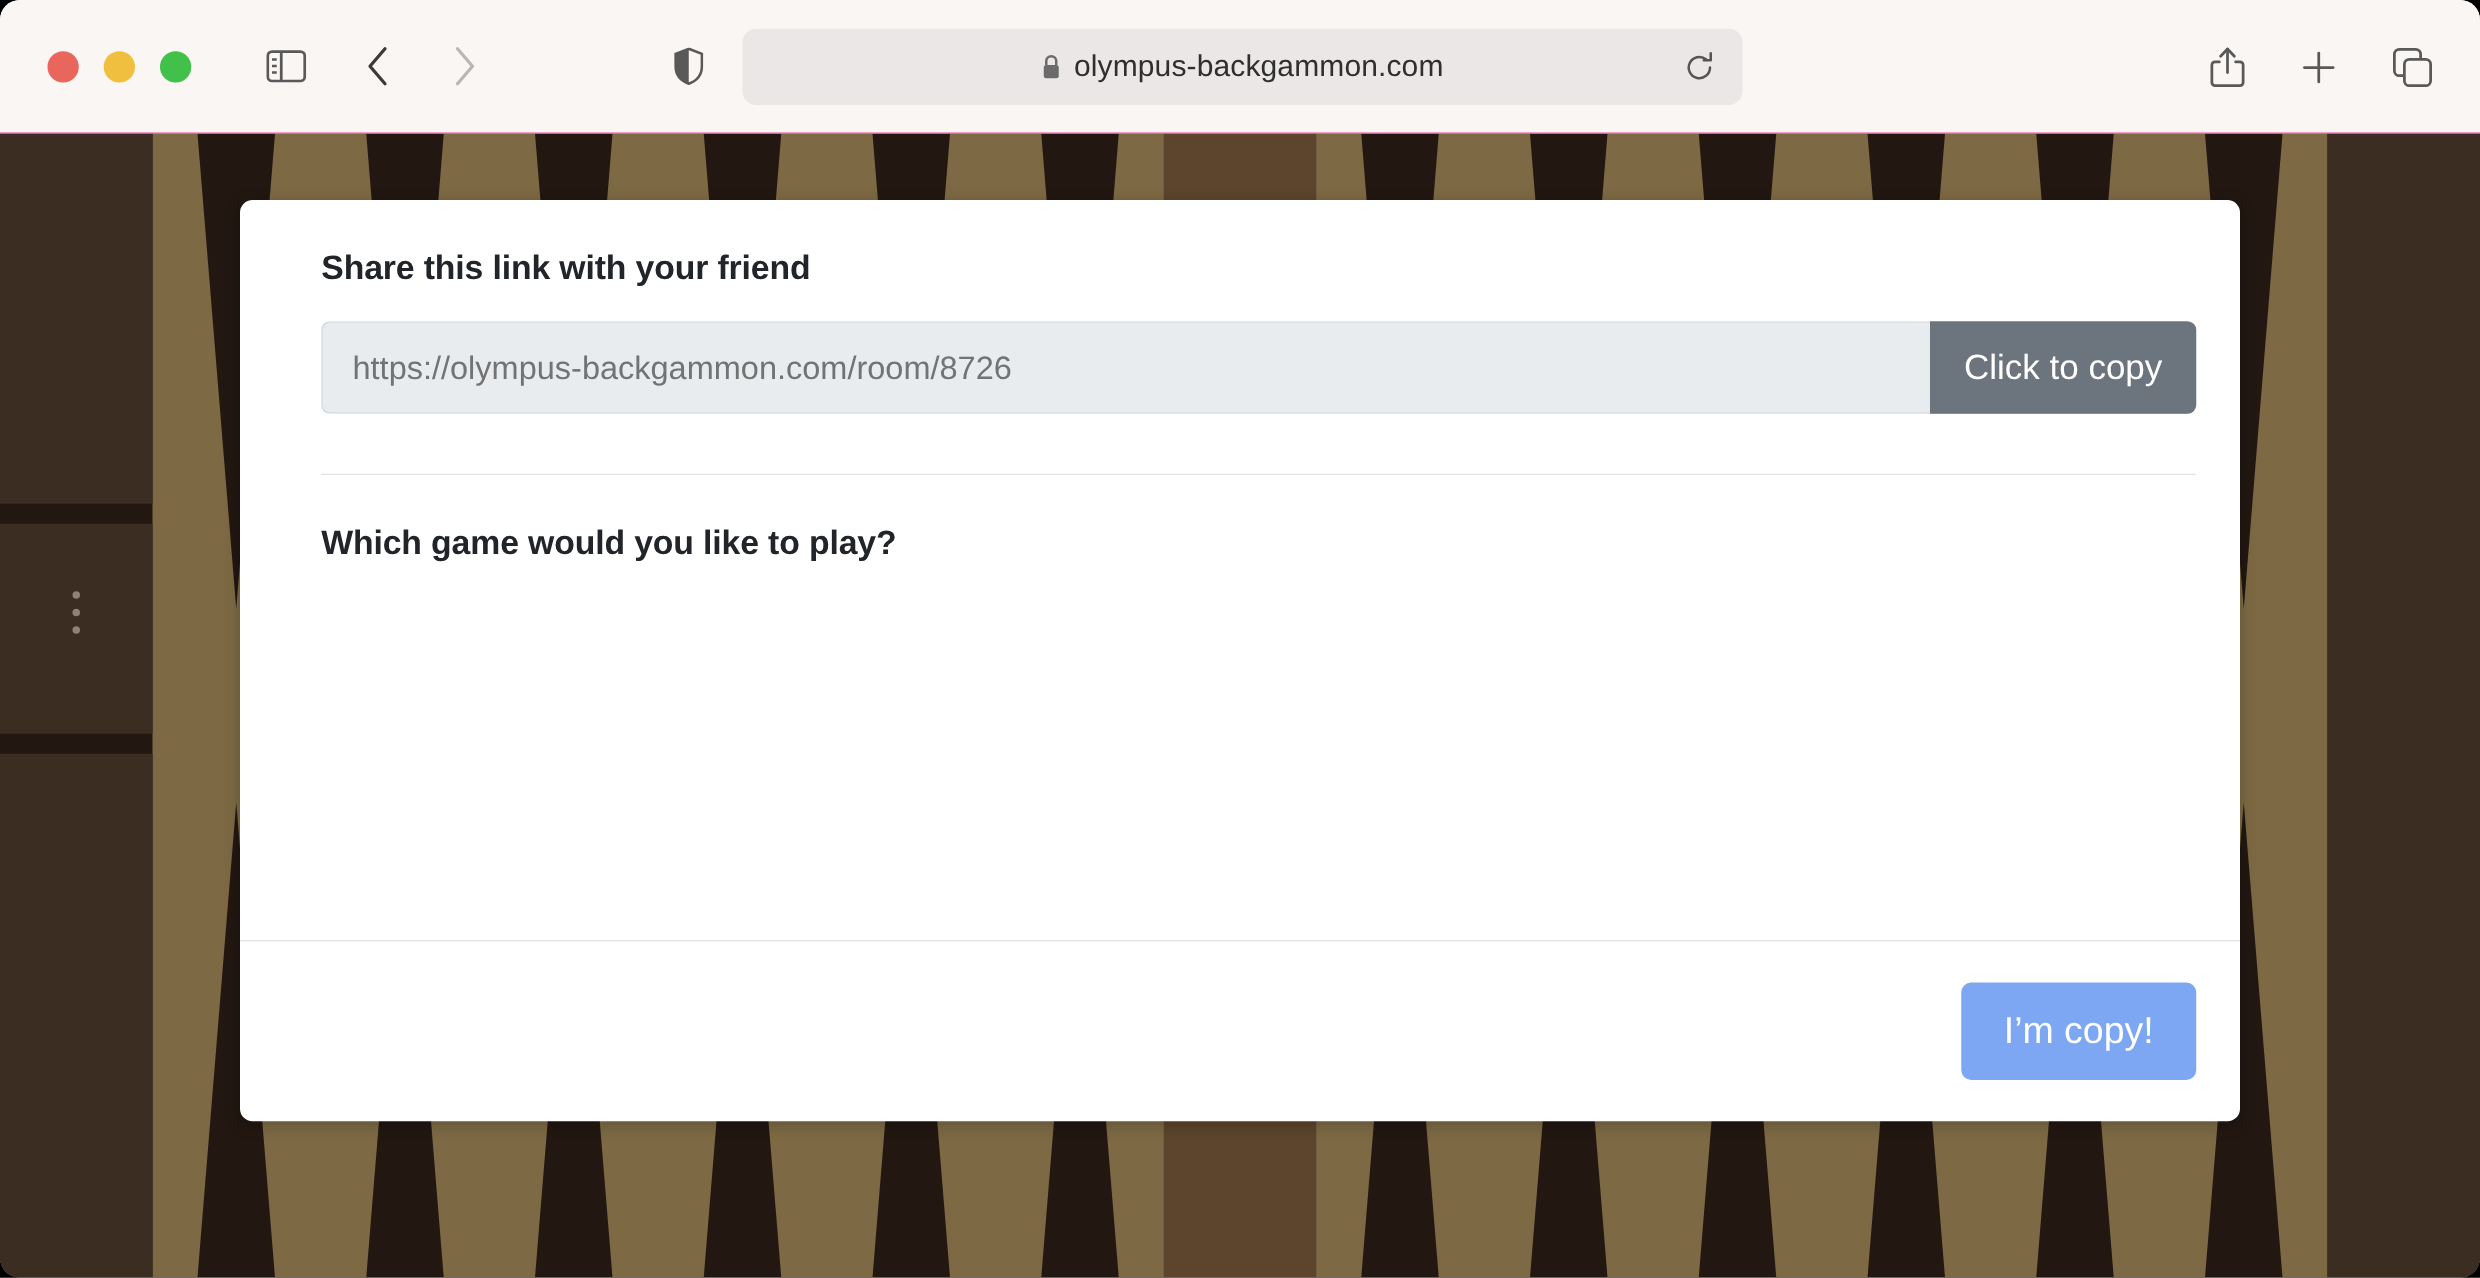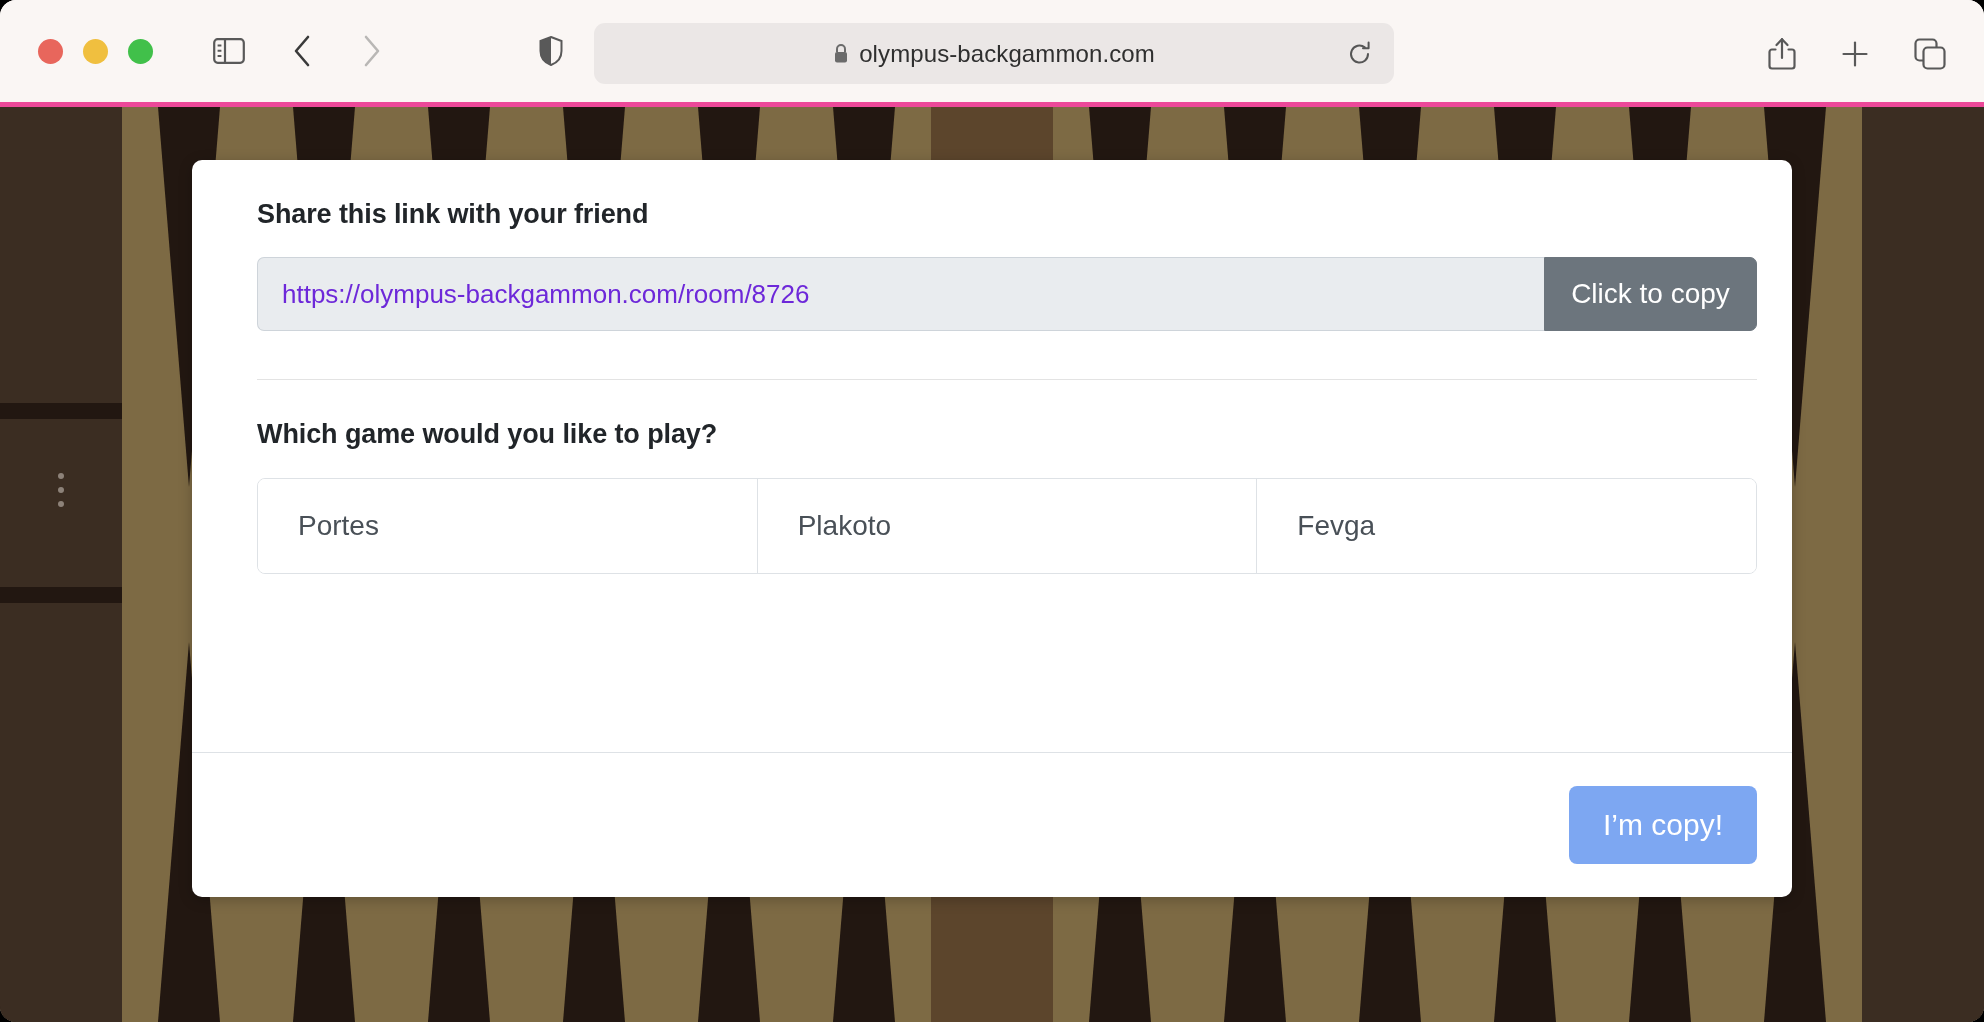--- a/index.html
+++ b/index.html
@@ -21,21 +21,21 @@
     overflow: hidden;
   }
 
   
   #toolbar {
     position: absolute;
     top: 0; left: 0;
     width: 1984px;
     height: 107px;
     background: #faf6f4;
-    border-bottom: 5px solid #ec4899;
+    border-bottom: 1px solid #ec4899;
     display: flex;
     align-items: center;
   }
 
   .traffic-lights {
     display: flex;
     align-items: center;
     gap: 20px;
     margin-left: 38px;
   }
@@ -209,21 +209,21 @@
   #link-input {
     flex: 1;
     background: #e9ecef;
     border: 1px solid #ced4da;
     border-right: none;
     border-radius: 7px 0 0 7px;
     display: flex;
     align-items: center;
     padding-left: 24px;
     font-size: 26px;
-    color: #6d28d9;
+    color: #737373;
   }
   #copy-button {
     width: 213px;
     background: #6c757d;
     border: 1px solid #6c757d;
     border-radius: 0 7px 7px 0;
     display: flex;
     align-items: center;
     justify-content: center;
     color: #ffffff;
@@ -420,25 +420,20 @@
           <div id="link-input">https://olympus-backgammon.com/room/8726</div>
           <div id="copy-button">Click to copy</div>
         </div>
       </div>
 
       <div id="divider"></div>
 
       <div id="game-section">
         <div class="section-label">Which game would you like to play?</div>
 
-        <div id="game-options">
-          <div class="game-option">Portes</div>
-          <div class="game-option">Plakoto</div>
-          <div class="game-option">Fevga</div>
-        </div>
       </div>
     </div>
 
     <div id="dialog-footer">
       <button id="ready-button">I’m copy!</button>
     </div>
   </div>
 </div>
 
 </body></html>

